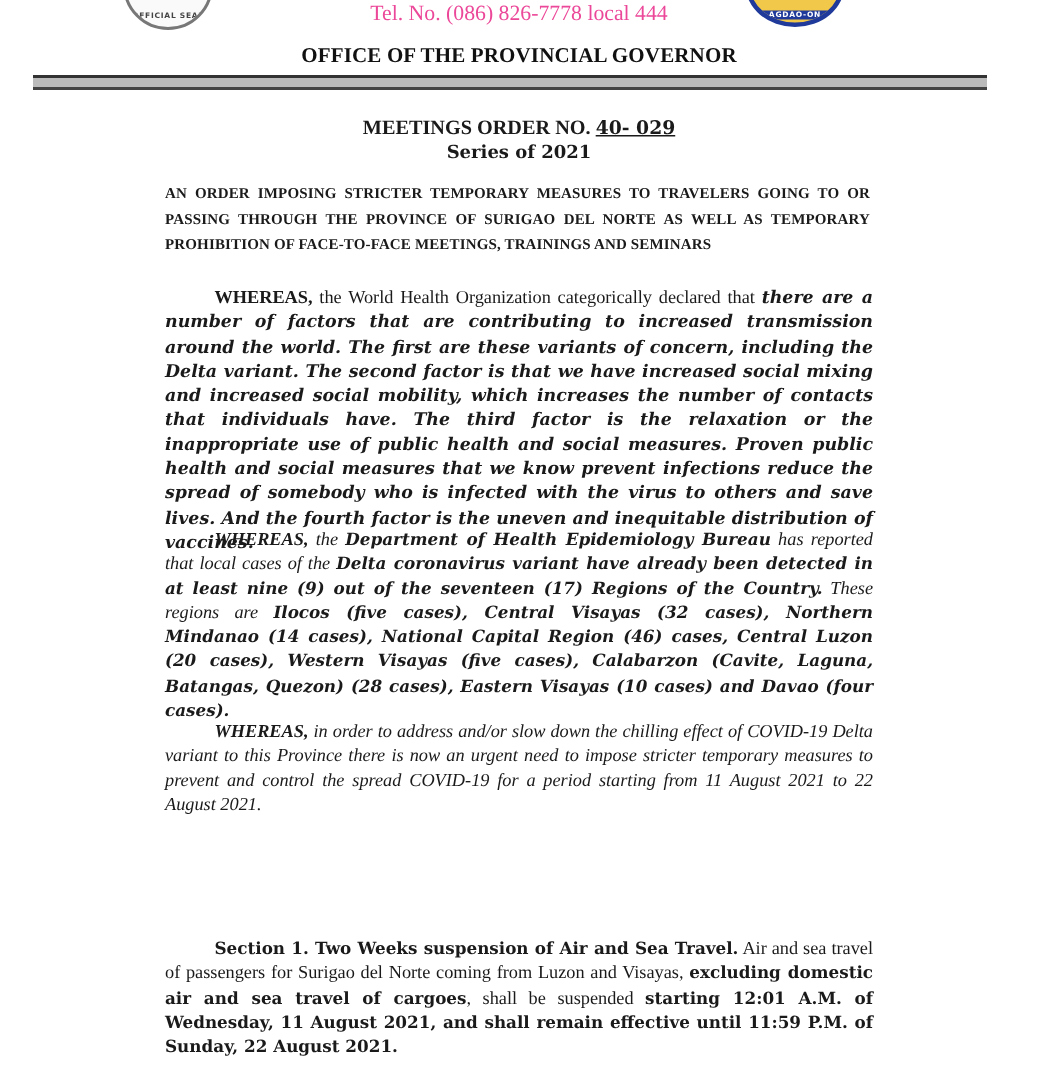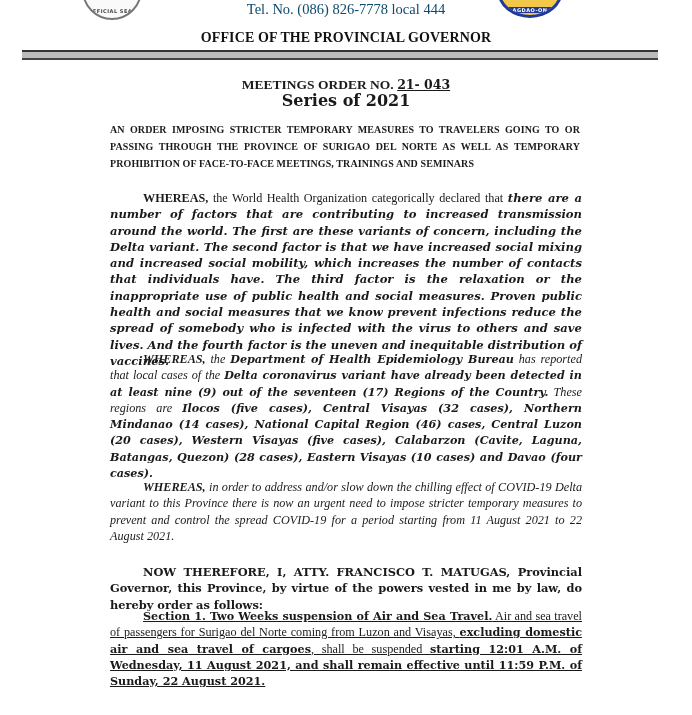--- a/index.html
+++ b/index.html
@@ -26,40 +26,40 @@
     border-radius: 50%; border: 3px solid #1f3a9a; background: #f2c84b;
     overflow: hidden;
   }
   .seal-right .seal-text {
     position: absolute; bottom: 2px; left: 0; right: 0; text-align: center;
     font-family: "DejaVu Sans", sans-serif; font-size: 5px; font-weight: bold; color: #fff;
     background: #1f3a9a; letter-spacing: 0.5px;
   }
   .tel {
     position: absolute; left: 0; right: 0; top: 1px; text-align: center;
-    font-family: "Liberation Serif", serif; font-size: 14.5px; color: #0c4a6e;
+    font-family: "Liberation Serif", serif; font-size: 14.5px; color: #ec4899;
   }
   .office {
     position: absolute; left: 0; right: 0; top: 30px; text-align: center;
     font-family: "Liberation Serif", serif; font-weight: bold; font-size: 14px; color: #111;
     letter-spacing: 0.1px;
   }
   .rule {
     position: absolute; left: 22px; width: 636px; top: 50px; height: 6px;
     border-top: 2px solid #333; border-bottom: 2px solid #444;
     background: #bbb;
   }
 
   
   .eo-title {
     position: absolute; left: 0; right: 0; top: 77px; text-align: center;
     font-family: "Liberation Serif", serif; font-weight: bold; font-size: 13.5px; line-height: 16px;
   }
   .eo-title .num { text-decoration: underline; font-family: "DejaVu Serif", serif; font-size: 12.5px; }
-  .eo-series { font-family: "DejaVu Serif", serif; font-size: 16px; }
+  .eo-series { font-family: "DejaVu Serif", serif; font-size: 12px; }
 
   .subject {
     position: absolute; left: 110px; width: 470px; top: 122px;
     font-family: "Liberation Serif", serif; font-weight: bold; font-size: 10px; line-height: 16.8px;
     text-align: justify; text-align-last: left; letter-spacing: 0.1px;
   }
 
   .para {
     position: absolute; left: 110px; width: 472px;
     font-size: 12.2px; line-height: 16.3px; text-align: justify;
@@ -68,61 +68,58 @@
   .para .ind { display: inline-block; width: 33px; }
   .b { font-weight: bold; }
   .bi { font-weight: bold; font-style: italic; font-family: "DejaVu Serif", serif; font-size: 11.6px; }
   .bs { font-weight: bold; font-family: "DejaVu Serif", serif; font-size: 11.2px; }
 
   #p1 { top: 190px; }
   #p2 { top: 351px; font-style: italic; }
   #p3 { top: 479px; font-style: italic; }
   #p4 { top: 564px; }
   #p4 { font-family: "DejaVu Serif", serif; font-weight: bold; font-size: 11.4px; line-height: 16.3px; }
-  #p5 { top: 608px; text-decoration: underline; }
+  #p5 { top: 624px; }
 </style>
 </head>
 <body>
 
 <div class="page">
 
   <div class="seal-left">
     <div class="seal-text">OFFICIAL SEAL</div>
   </div>
   <div class="seal-right">
     <div class="seal-text">AGDAO-ON</div>
   </div>
 
   <div class="tel">Tel. No. (086) 826-7778 local 444</div>
   <div class="office">OFFICE OF THE PROVINCIAL GOVERNOR</div>
   <div class="rule"></div>
 
   <div class="eo-title">
     <div>
       <span>MEETINGS ORDER NO.</span>
-      <span class="num">21- 043</span>
+      <span class="num">40- 029</span>
     </div>
     <div class="eo-series">Series of 2021</div>
   </div>
 
   <div class="subject">AN ORDER IMPOSING STRICTER TEMPORARY MEASURES TO TRAVELERS GOING TO OR PASSING THROUGH THE PROVINCE OF SURIGAO DEL NORTE AS WELL AS TEMPORARY PROHIBITION OF FACE-TO-FACE MEETINGS, TRAININGS AND SEMINARS</div>
 
   <div class="para" id="p1">
     <span class="ind"></span><span class="b">WHEREAS,</span><span> the World Health Organization categorically declared that </span><span class="bi">there are a number of factors that are contributing to increased transmission around the world. The first are these variants of concern, including the Delta variant. The second factor is that we have increased social mixing and increased social mobility, which increases the number of contacts that individuals have. The third factor is the relaxation or the inappropriate use of public health and social measures. Proven public health and social measures that we know prevent infections reduce the spread of somebody who is infected with the virus to others and save lives. And the fourth factor is the uneven and inequitable distribution of vaccines.</span>
   </div>
 
   <div class="para" id="p2">
     <span class="ind"></span><span class="b">WHEREAS,</span><span> the </span><span class="bs">Department of Health Epidemiology Bureau</span><span> has reported that local cases of the </span><span class="bs">Delta coronavirus variant have already been detected in at least nine (9) out of the seventeen (17) Regions of the Country.</span><span> These regions are </span><span class="bs">Ilocos (five cases), Central Visayas (32 cases), Northern Mindanao (14 cases), National Capital Region (46) cases, Central Luzon (20 cases), Western Visayas (five cases), Calabarzon (Cavite, Laguna, Batangas, Quezon) (28 cases), Eastern Visayas (10 cases) and Davao (four cases).</span>
   </div>
 
   <div class="para" id="p3">
     <span class="ind"></span><span class="b">WHEREAS,</span><span> in order to address and/or slow down the chilling effect of COVID-19 Delta variant to this Province there is now an urgent need to impose stricter temporary measures to prevent and control the spread COVID-19 for a period starting from 11 August 2021 to 22 August 2021.</span>
   </div>
 
-  <div class="para" id="p4">
-    <span class="ind"></span><span>NOW THEREFORE, I, ATTY. FRANCISCO T. MATUGAS, Provincial Governor, this Province, by virtue of the powers vested in me by law, do hereby order as follows:</span>
-  </div>
 
   <div class="para" id="p5">
     <span class="ind"></span><span class="bs">Section 1. Two Weeks suspension of Air and Sea Travel.</span><span> Air and sea travel of passengers for Surigao del Norte coming from Luzon and Visayas, </span><span class="bs">excluding domestic air and sea travel of cargoes</span><span>, shall be suspended </span><span class="bs">starting 12:01 A.M. of Wednesday, 11 August 2021, and shall remain effective until 11:59 P.M. of Sunday, 22 August 2021.</span>
   </div>
 
 </div>
 
 </body></html>

